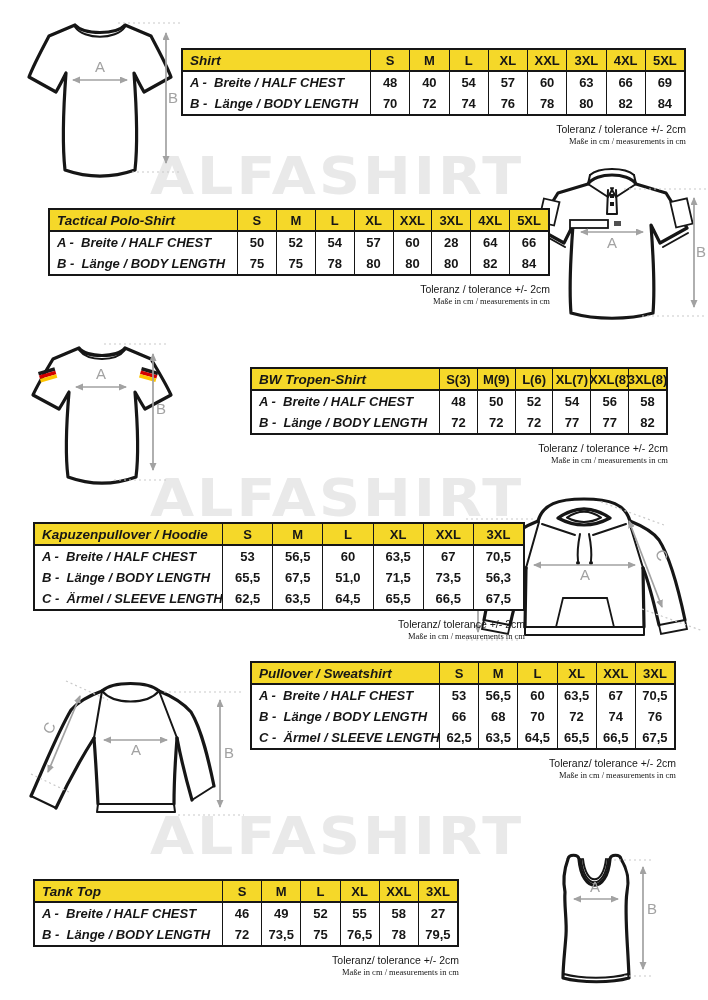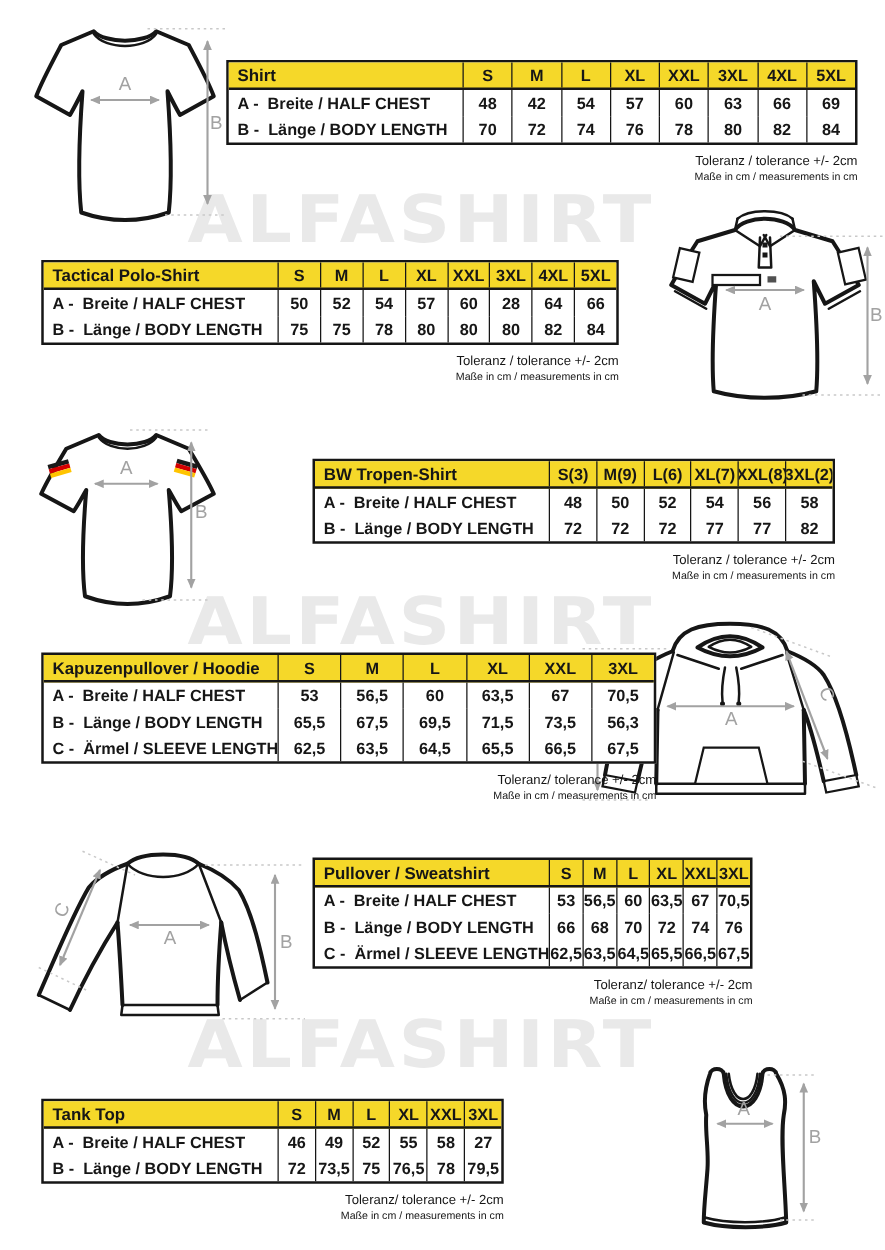--- a/index.html
+++ b/index.html
@@ -13,26 +13,26 @@
     font-size:57px; line-height:1; letter-spacing:3px;
     color:var(--wm); transform:scaleY(0.92); transform-origin:top left;
     user-select:none; white-space:nowrap;
   }
 
   .size-section { position:absolute; z-index:2; }
   .tbl { border:2px solid var(--ink); background:#fff; }
   .trow { display:flex; height:21px; }
   .trow.head { background:var(--yellow); border-bottom:2px solid var(--ink); height:22px; }
   .cell { display:flex; align-items:center; font-weight:bold; font-size:13px; color:var(--ink); overflow:hidden; }
-  .cell.label { width:187px; padding-left:7px; white-space:pre; flex:none; }
+  .cell.label { width:187px; padding-left:7px; white-space:pre; flex:none;font-style:italic; }
   .cell.title { font-size:13.5px; }
   .cell.size, .cell.value { flex:1; justify-content:center; border-left:1.6px solid var(--ink); }
   .note { margin-top:7px; padding-left:189px; text-align:right; color:var(--ink); }
   .note .tol { font-size:10.5px; }
-  .note .units { font-size:8.5px; margin-top:1px; }
+  .note .units { font-size:8.5px; margin-top:1px;font-family:Liberation Serif, serif; }
 
   svg.diagram { position:absolute; z-index:2; overflow:visible; }
   .garment { fill:#ffffff; stroke:var(--ink); stroke-width:3.2; stroke-linejoin:round; stroke-linecap:round; }
   .gline { fill:none; stroke:var(--ink); stroke-width:3.2; stroke-linejoin:round; stroke-linecap:round; }
   .gthin { fill:none; stroke:var(--ink); stroke-width:2; stroke-linejoin:round; stroke-linecap:round; }
   .gfill { fill:#ffffff; stroke:none; }
   .detail { fill:#ffffff; stroke:var(--ink); stroke-width:1.8; }
   .solid { fill:var(--ink); stroke:none; }
   .dotted { stroke:var(--dot); stroke-width:1.2; stroke-dasharray:2 3; fill:none; }
   .arrow { stroke:var(--arrow); stroke-width:1.7; fill:none; }
@@ -240,21 +240,21 @@
           <div class="cell size">L</div>
           <div class="cell size">XL</div>
           <div class="cell size">XXL</div>
           <div class="cell size">3XL</div>
           <div class="cell size">4XL</div>
           <div class="cell size">5XL</div>
         </div>
         <div class="trow">
           <div class="cell label">A -  Breite / HALF CHEST</div>
           <div class="cell value">48</div>
-          <div class="cell value">42</div>
+          <div class="cell value">40</div>
           <div class="cell value">54</div>
           <div class="cell value">57</div>
           <div class="cell value">60</div>
           <div class="cell value">63</div>
           <div class="cell value">66</div>
           <div class="cell value">69</div>
         </div>
         <div class="trow">
           <div class="cell label">B -  Länge / BODY LENGTH</div>
           <div class="cell value">70</div>
@@ -266,21 +266,21 @@
           <div class="cell value">82</div>
           <div class="cell value">84</div>
         </div>
       </div>
     <div class="note">
       <div class="tol">Toleranz / tolerance +/- 2cm</div>
       <div class="units">Maße in cm / measurements in cm</div>
     </div>
   </section>
 
-  <section class="size-section" style="left:33px;top:208px;width:462px">
+  <section class="size-section" style="left:48px;top:208px;width:502px">
     <div class="tbl">
         <div class="trow head">
           <div class="cell label title">Tactical Polo-Shirt</div>
           <div class="cell size">S</div>
           <div class="cell size">M</div>
           <div class="cell size">L</div>
           <div class="cell size">XL</div>
           <div class="cell size">XXL</div>
           <div class="cell size">3XL</div>
           <div class="cell size">4XL</div>
@@ -317,21 +317,21 @@
 
   <section class="size-section" style="left:250px;top:367px;width:418px">
     <div class="tbl">
         <div class="trow head">
           <div class="cell label title">BW Tropen-Shirt</div>
           <div class="cell size">S(3)</div>
           <div class="cell size">M(9)</div>
           <div class="cell size">L(6)</div>
           <div class="cell size">XL(7)</div>
           <div class="cell size">XXL(8)</div>
-          <div class="cell size">3XL(2)</div>
+          <div class="cell size">3XL(8)</div>
         </div>
         <div class="trow">
           <div class="cell label">A -  Breite / HALF CHEST</div>
           <div class="cell value">48</div>
           <div class="cell value">50</div>
           <div class="cell value">52</div>
           <div class="cell value">54</div>
           <div class="cell value">56</div>
           <div class="cell value">58</div>
         </div>
@@ -368,42 +368,42 @@
           <div class="cell value">56,5</div>
           <div class="cell value">60</div>
           <div class="cell value">63,5</div>
           <div class="cell value">67</div>
           <div class="cell value">70,5</div>
         </div>
         <div class="trow">
           <div class="cell label">B -  Länge / BODY LENGTH</div>
           <div class="cell value">65,5</div>
           <div class="cell value">67,5</div>
-          <div class="cell value">69,5</div>
+          <div class="cell value">51,0</div>
           <div class="cell value">71,5</div>
           <div class="cell value">73,5</div>
           <div class="cell value">56,3</div>
         </div>
         <div class="trow">
           <div class="cell label">C -  Ärmel / SLEEVE LENGTH</div>
           <div class="cell value">62,5</div>
           <div class="cell value">63,5</div>
           <div class="cell value">64,5</div>
           <div class="cell value">65,5</div>
           <div class="cell value">66,5</div>
           <div class="cell value">67,5</div>
         </div>
       </div>
     <div class="note">
       <div class="tol">Toleranz/ tolerance +/- 2cm</div>
       <div class="units">Maße in cm / measurements in cm</div>
     </div>
   </section>
 
-  <section class="size-section" style="left:250px;top:686px;width:352px">
+  <section class="size-section" style="left:250px;top:661px;width:426px">
     <div class="tbl">
         <div class="trow head">
           <div class="cell label title">Pullover / Sweatshirt</div>
           <div class="cell size">S</div>
           <div class="cell size">M</div>
           <div class="cell size">L</div>
           <div class="cell size">XL</div>
           <div class="cell size">XXL</div>
           <div class="cell size">3XL</div>
         </div>
@@ -434,21 +434,21 @@
           <div class="cell value">66,5</div>
           <div class="cell value">67,5</div>
         </div>
       </div>
     <div class="note">
       <div class="tol">Toleranz/ tolerance +/- 2cm</div>
       <div class="units">Maße in cm / measurements in cm</div>
     </div>
   </section>
 
-  <section class="size-section" style="left:33px;top:879px;width:370px">
+  <section class="size-section" style="left:33px;top:879px;width:426px">
     <div class="tbl">
         <div class="trow head">
           <div class="cell label title">Tank Top</div>
           <div class="cell size">S</div>
           <div class="cell size">M</div>
           <div class="cell size">L</div>
           <div class="cell size">XL</div>
           <div class="cell size">XXL</div>
           <div class="cell size">3XL</div>
         </div>

